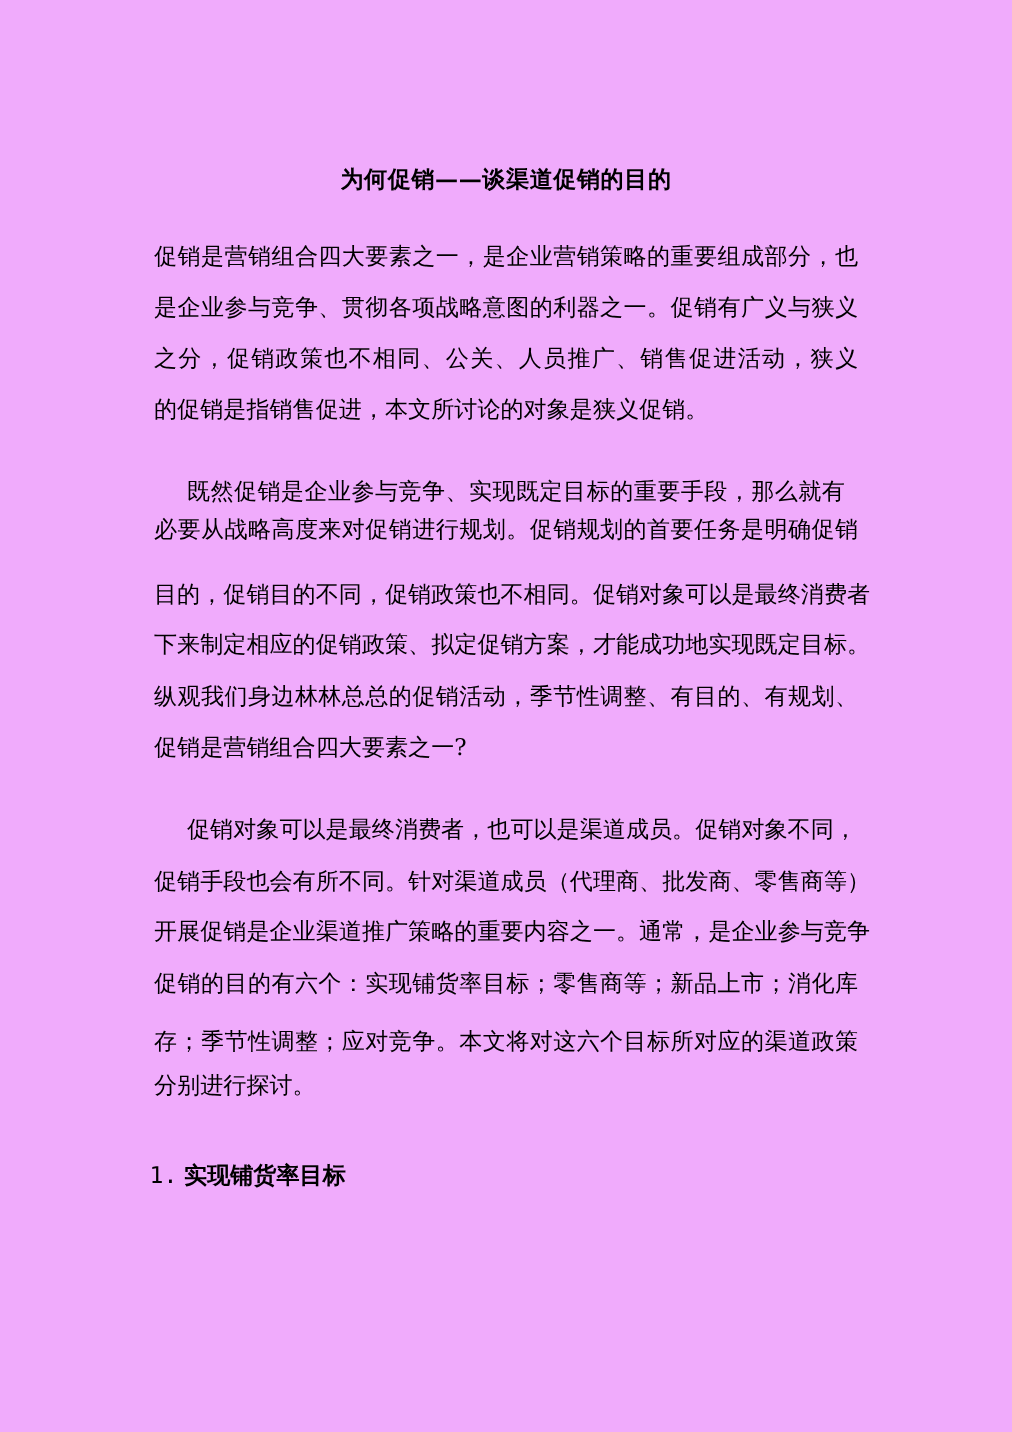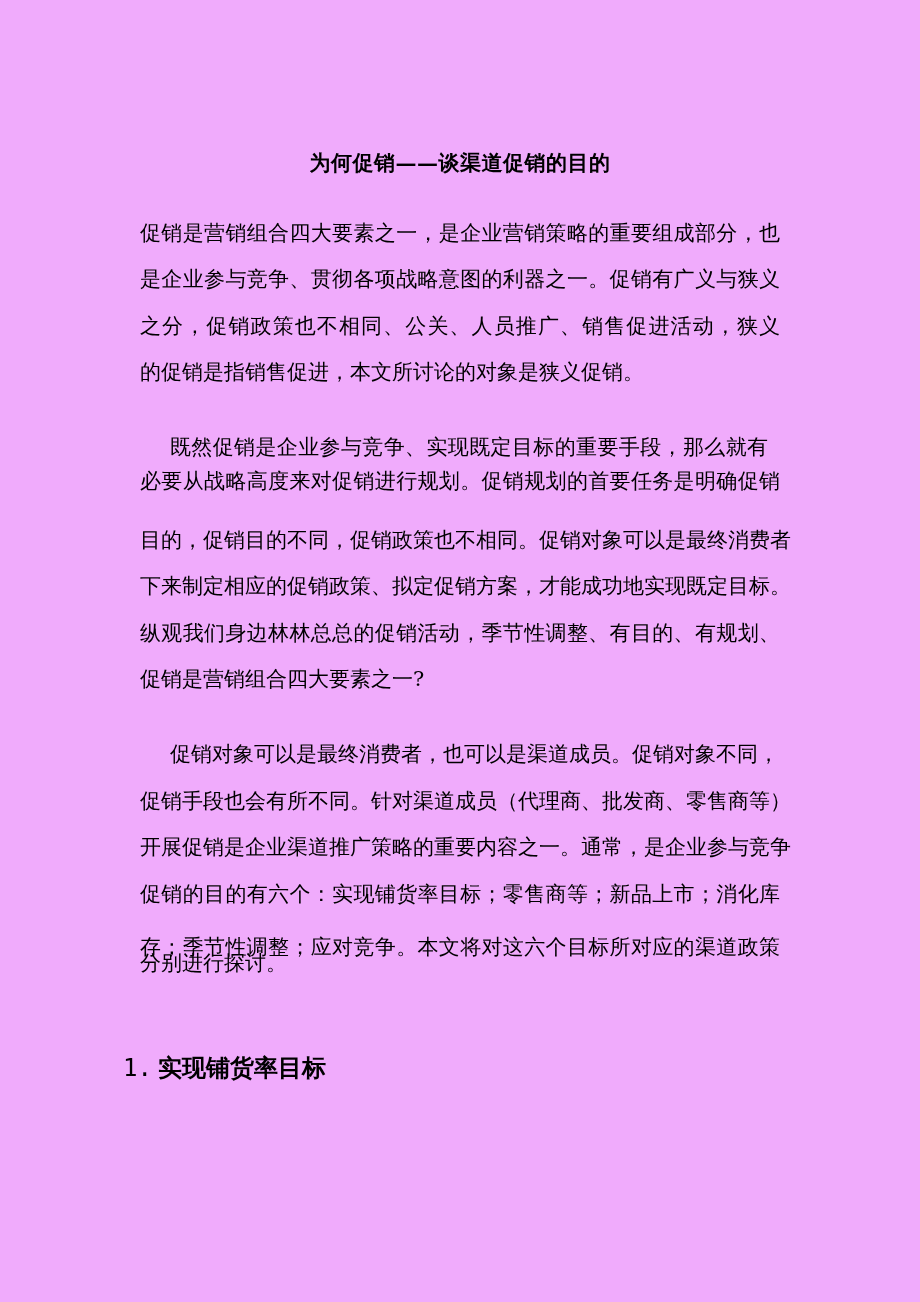--- a/index.html
+++ b/index.html
@@ -46,23 +46,23 @@
     }
     .line.last {
       text-align-last: left;
     }
     .line.indent {
       left: 170px;
       width: 598px;
     }
     .heading {
       position: absolute;
-      left: 123px;
+      left: 136px;
       top: 1053px;
-      font-size: 24px;
+      font-size: 21px;
       line-height: 30px;
       font-weight: bold;
       white-space: nowrap;
     }
     .heading .num {
       font-family: "DejaVu Sans Mono", "Liberation Mono", monospace;
       font-weight: normal;
       margin-right: 6px;
     }
   </style>
@@ -88,20 +88,20 @@
     <div class="line" style="top:618px">纵观我们身边林林总总的促销活动，季节性调整、有目的、有规划、</div>
     <div class="line last" style="top:664px">促销是营销组合四大要素之一?</div>
   </div>
 
   <div>
     <div class="line indent" style="top:739px">促销对象可以是最终消费者，也可以是渠道成员。促销对象不同，</div>
     <div class="line" style="top:786px">促销手段也会有所不同。针对渠道成员（代理商、批发商、零售商等）</div>
     <div class="line" style="top:832px">开展促销是企业渠道推广策略的重要内容之一。通常，是企业参与竞争</div>
     <div class="line" style="top:879px">促销的目的有六个：实现铺货率目标；零售商等；新品上市；消化库</div>
     <div class="line" style="top:932px">存；季节性调整；应对竞争。本文将对这六个目标所对应的渠道政策</div>
-    <div class="line last" style="top:948px">分别进行探讨。</div>
+    <div class="line last" style="top:972px">分别进行探讨。</div>
   </div>
 
   <div class="heading">
     <span class="num">1.</span><span>实现铺货率目标</span>
   </div>
 
 </div>
 
 </body></html>

